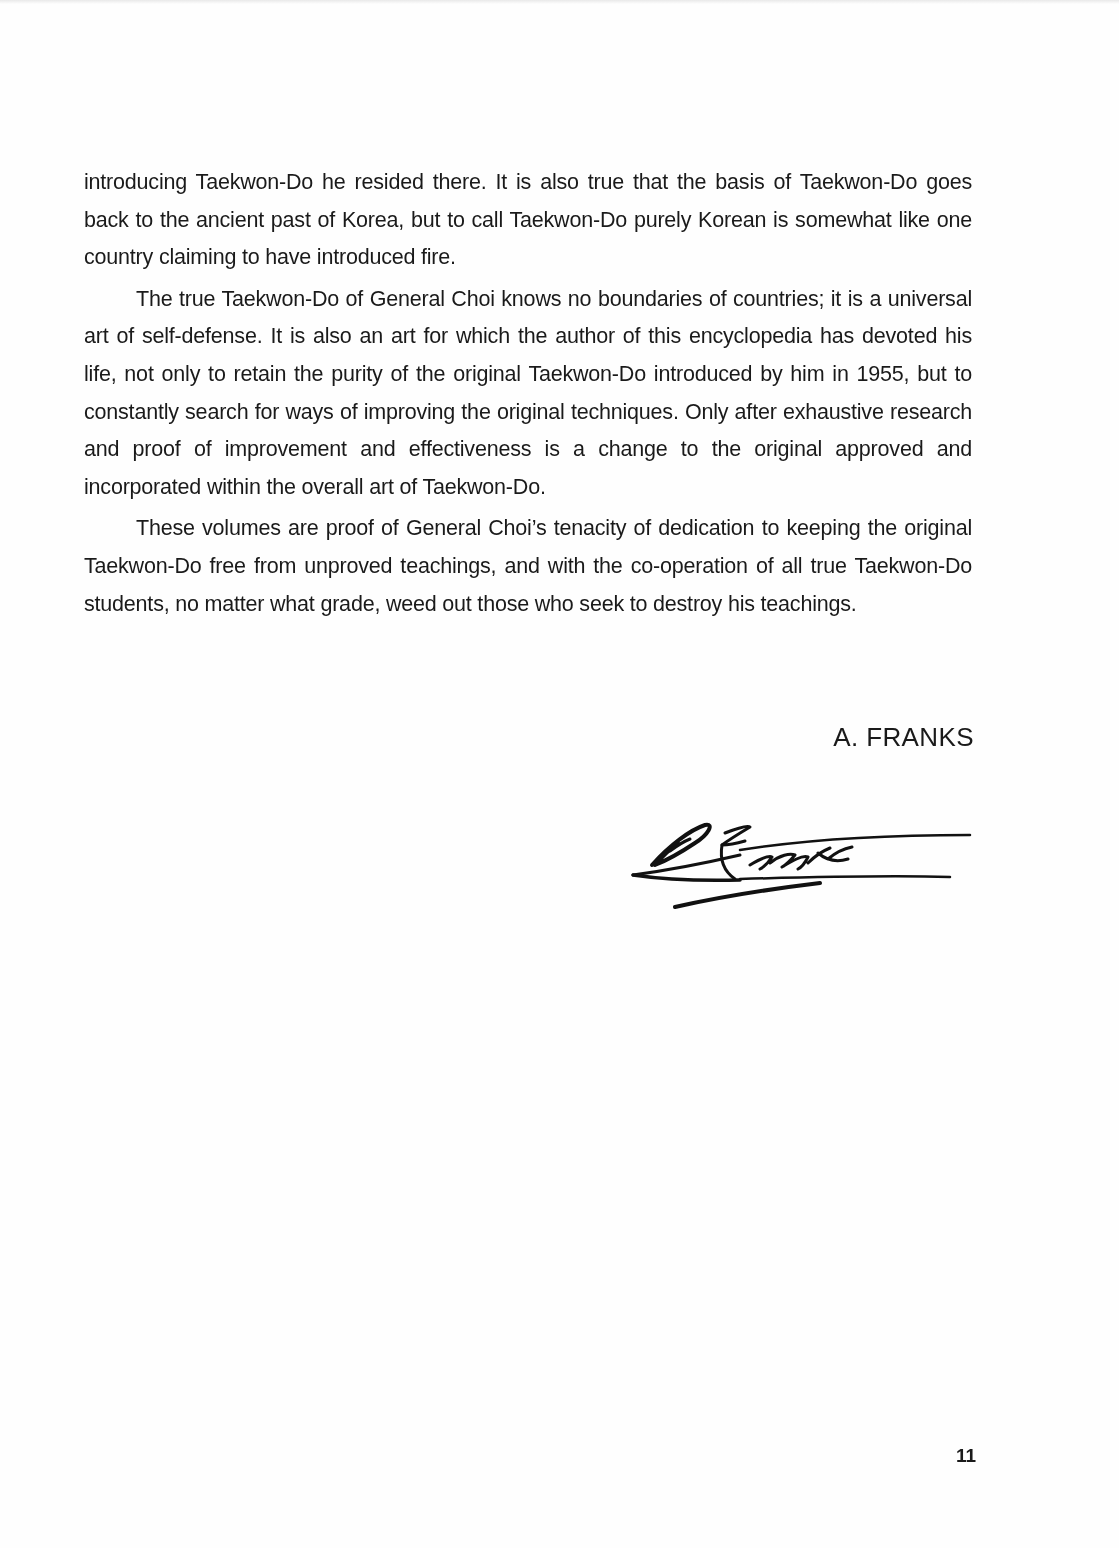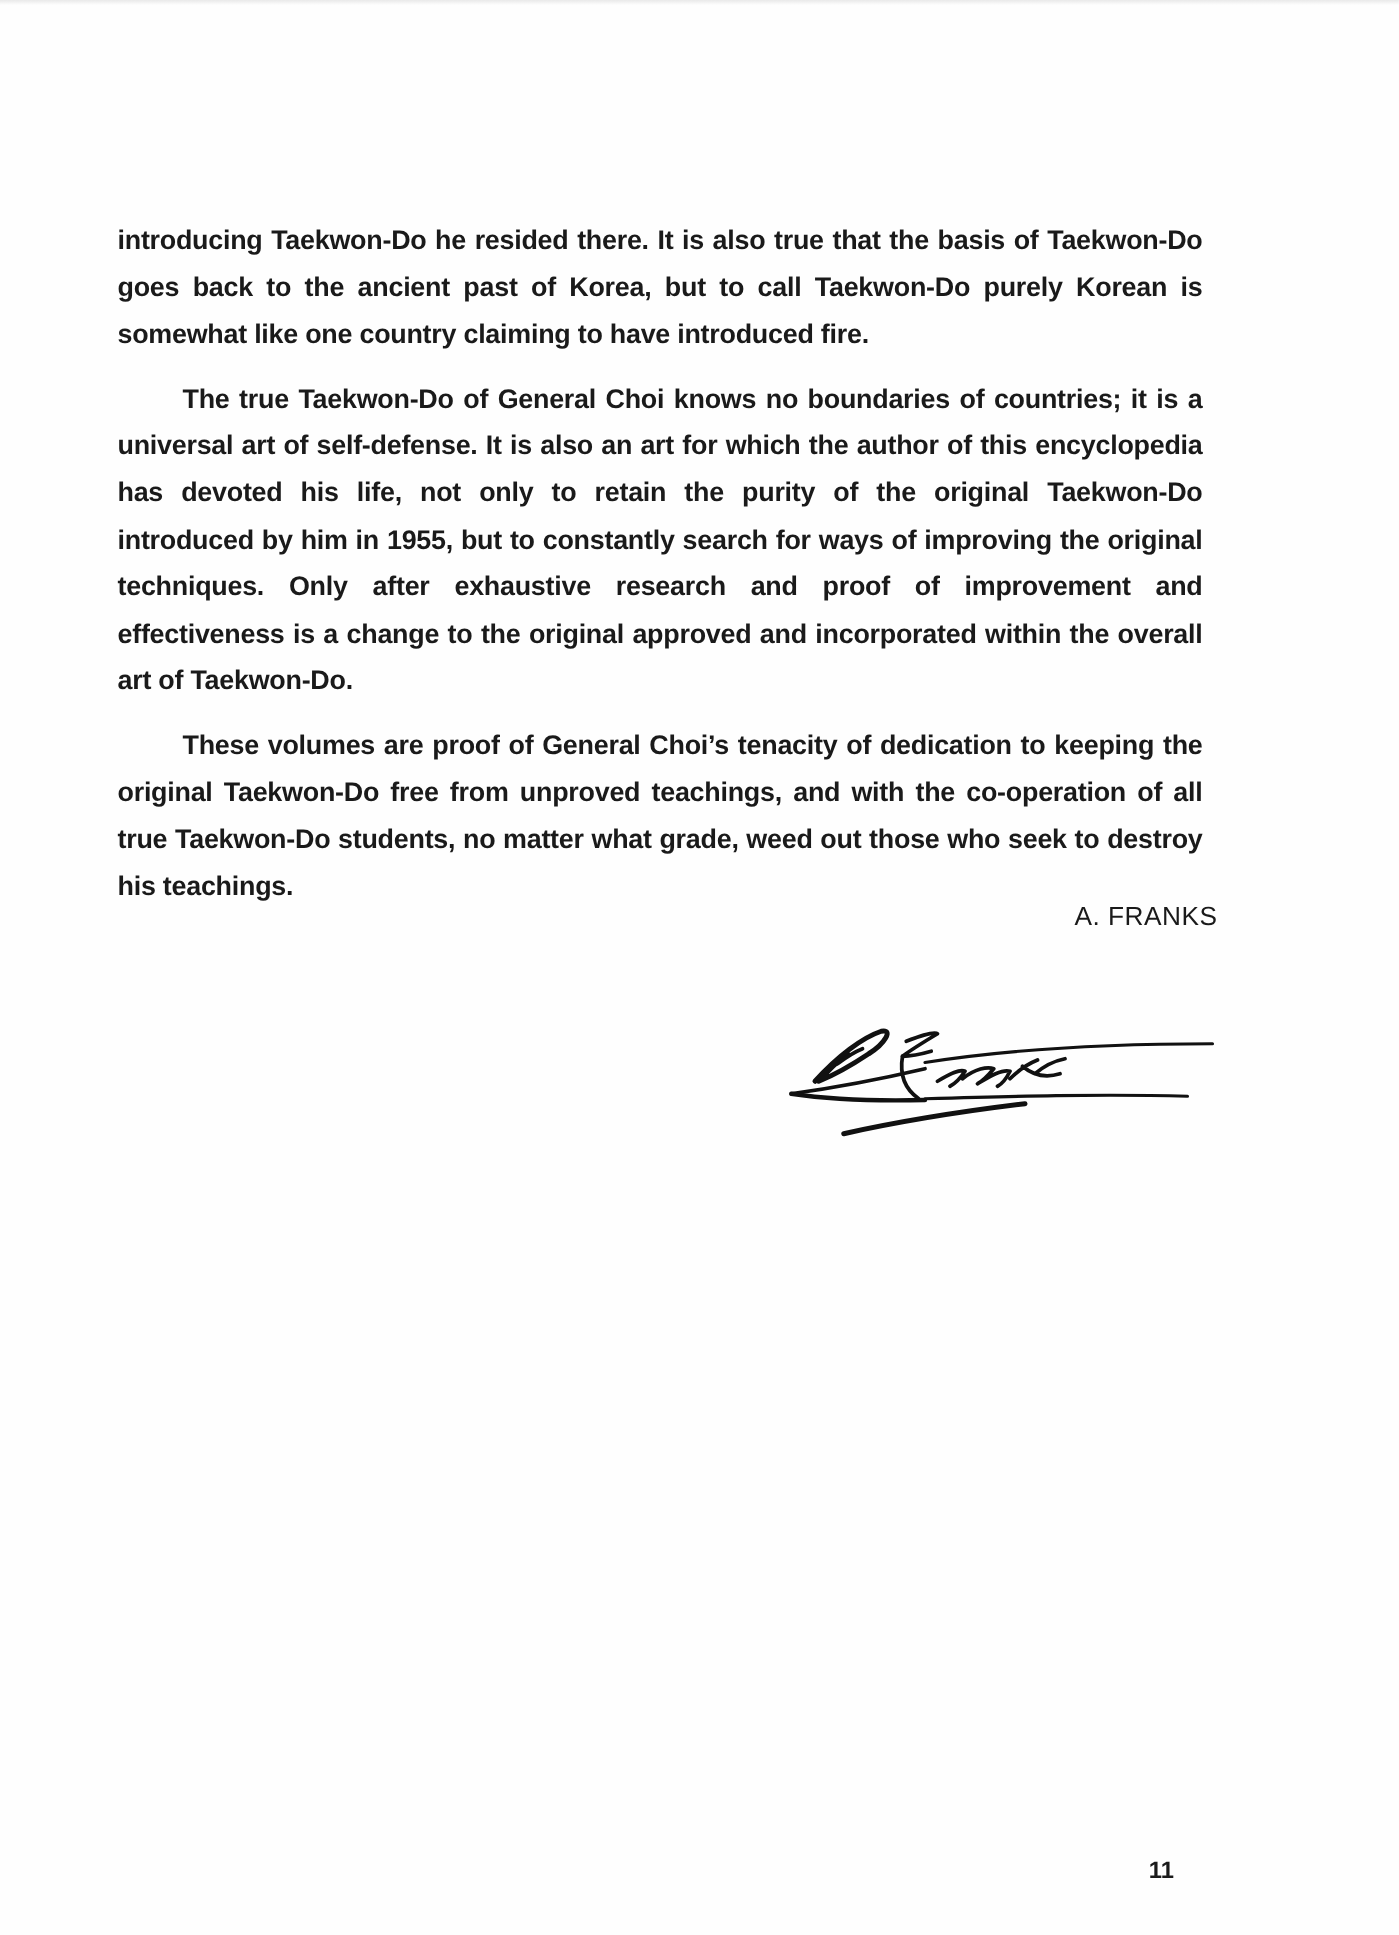--- a/index.html
+++ b/index.html
@@ -26,49 +26,47 @@
       position: absolute;
       left: 80px;
       top: 160px;
       width: 896px;
       font-size: 21.5px;
       line-height: 37.6px;
       letter-spacing: -0.2px;
       text-align: justify;
     }
     .body-text p {
-      margin: 14px;
+      margin: 4px;
       text-align: justify;
       text-align-last: left;
-      font-weight: bold;
     }
     .body-text p.indent {
       text-indent: 52px;
     }
     .signature-name {
       position: absolute;
       top: 722px;
       right: 145px;
-      font-size: 21px;
+      font-size: 26px;
       letter-spacing: 0.4px;
     }
     .signature {
       position: absolute;
       left: 630px;
       top: 815px;
       width: 345px;
       height: 100px;
     }
     .page-number {
       position: absolute;
       top: 1445px;
-      left: 919px;
+      left: 956px;
       font-size: 19px;
       font-weight: bold;
-      margin-top: 41px;
     }
   </style>
 </head>
 <body>
 
 <div class="top-edge"></div>
 
 <div class="body-text">
   <p>introducing Taekwon-Do he resided there. It is also true that the basis of Taekwon-Do goes back to the ancient past of Korea, but to call Taekwon-Do purely Korean is somewhat like one country claiming to have introduced fire.</p>
   <p class="indent">The true Taekwon-Do of General Choi knows no boundaries of countries; it is a universal art of self-defense. It is also an art for which the author of this encyclopedia has devoted his life, not only to retain the purity of the original Taekwon-Do introduced by him in 1955, but to constantly search for ways of improving the original techniques. Only after exhaustive research and proof of improvement and effectiveness is a change to the original approved and incorporated within the overall art of Taekwon-Do.</p>

